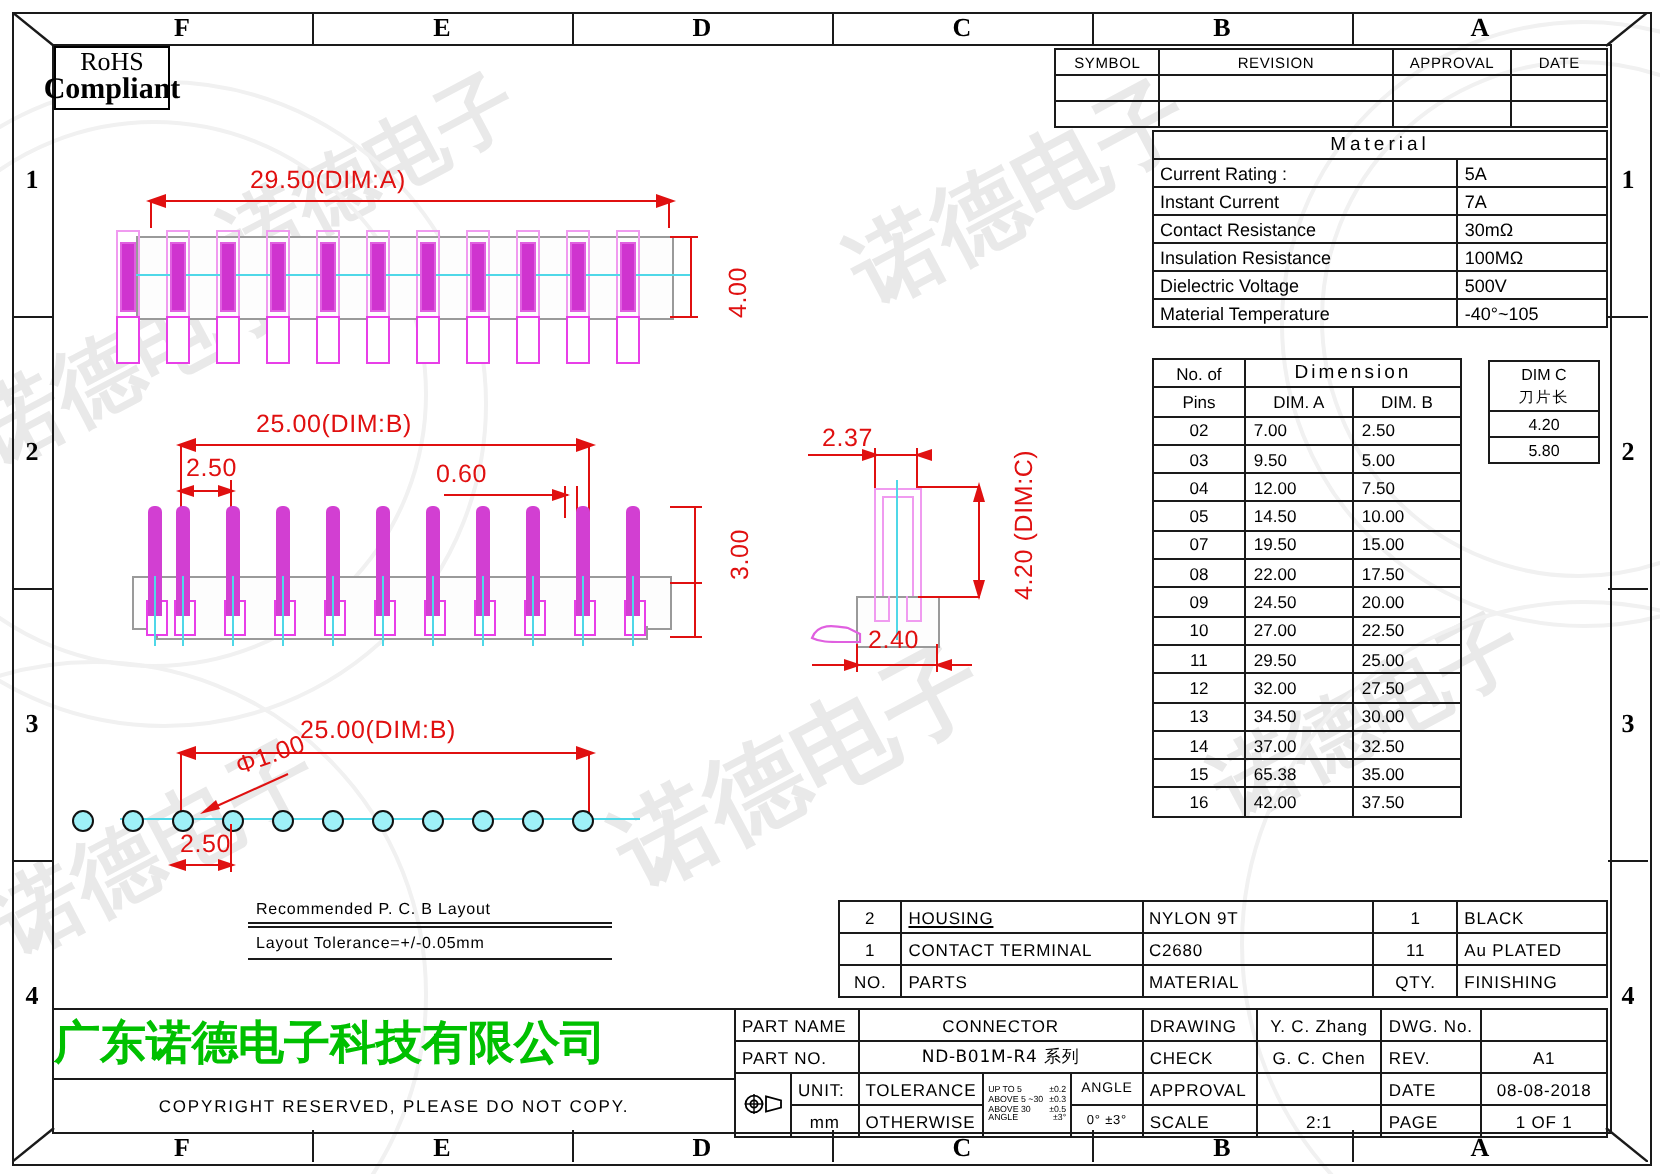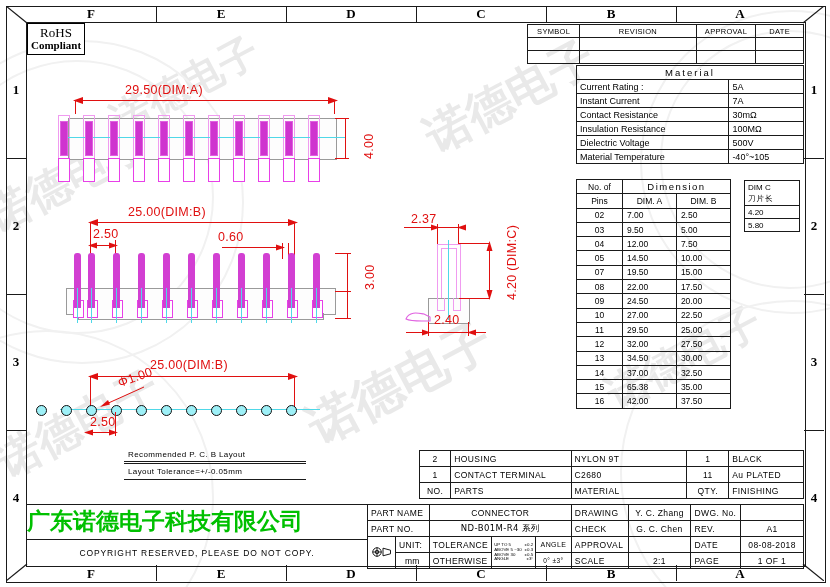--- a/index.html
+++ b/index.html
@@ -39,21 +39,21 @@
   #material-table td.hd{text-align:center;letter-spacing:2px;font-size:9.5px;}
 
   
   #dimension-table{left:576px;top:179px;width:155px;}
   #dimension-table td{height:11.3px;font-size:8.5px;text-align:center;}
   #dimension-table td.dimhd{letter-spacing:1.5px;font-size:9.5px;}
   #dimension-table td.lft{text-align:left;padding-left:4px;}
 
   
   #dimc-table{left:744px;top:180px;width:56px;}
-  #dimc-table td{height:10px;font-size:8px;text-align:left;margin-left:31px;}
+  #dimc-table td{height:10px;font-size:8px;text-align:center;margin-left:31px;}
   #dimc-table td.cn{font-family:"DejaVu Sans",sans-serif;font-size:7.5px;letter-spacing:1px;}
 
   
   #parts-table{left:419px;top:450px;width:385px;}
   #parts-table td{height:13px;font-size:8.5px;letter-spacing:.4px;}
 
   
   #title-block{left:367px;top:504px;width:437px;}
   #title-block td{height:13px;font-size:8.5px;letter-spacing:.4px;}
   #title-block td.tol{padding:0;font-size:4.4px;line-height:1.05;letter-spacing:0;}
@@ -65,21 +65,21 @@
       display:flex;align-items:center;letter-spacing:0px;}
   #copyright-bar{position:absolute;left:27px;top:539px;width:340px;height:25px;z-index:3;
       border-top:1px solid #1a1a1a;display:flex;align-items:center;justify-content:center;}
   #copyright-bar span{font-size:8.5px;letter-spacing:.9px;color:#000;}
   .hdiv{position:absolute;background:#1a1a1a;height:1px;z-index:3;}
 
   
   #rohs-badge{position:absolute;left:27px;top:23px;width:56px;height:30px;border:1.4px solid #000;
       z-index:3;background:#fff;display:flex;flex-direction:column;align-items:center;justify-content:center;}
   #rohs-badge .l1{font-family:"Liberation Serif",serif;font-size:13px;color:#000;line-height:1;}
-  #rohs-badge .l2{font-family:"Liberation Serif",serif;font-size:11px;font-weight:bold;color:#000;line-height:1.1;}
+  #rohs-badge .l2{font-family:"Liberation Serif",serif;font-size:15px;font-weight:bold;color:#000;line-height:1.1;}
 
   
   .dim-txt{position:absolute;color:#e01010;font-size:11px;letter-spacing:.3px;z-index:4;
            font-family:"Liberation Sans",sans-serif;white-space:nowrap;}
   .dim-txt.v{transform-origin:left top;}
   .rl{position:absolute;background:#e01010;z-index:4;}
   .note{position:absolute;font-size:8px;color:#000;letter-spacing:.4px;z-index:4;white-space:nowrap;}
 
   .housing{position:absolute;border:1px solid #9a9a9a;background:#fdfdfd;z-index:3;}
   .pin-top{position:absolute;background:#cf34cf;border:1px solid #e060e0;z-index:4;}
@@ -322,21 +322,21 @@
     <tr>
           <td>5.80</td>
         </tr>
   </tbody>
     </table>
 
   <table class="t" id="parts-table">
     <tbody>
         <tr>
       <td class="c" style="width:26px;">2</td>
-      <td style="width:118px;">HOUSING</td>
+      <td style="width:118px;text-decoration:underline;">HOUSING</td>
       <td style="width:123px;">NYLON 9T</td>
       <td class="c" style="width:38px;">1</td>
       <td style="width:72px;">BLACK</td>
     </tr>
     <tr>
       <td class="c">1</td>
       <td>CONTACT  TERMINAL</td>
       <td>C2680</td>
       <td class="c">11</td>
       <td>Au  PLATED</td>

